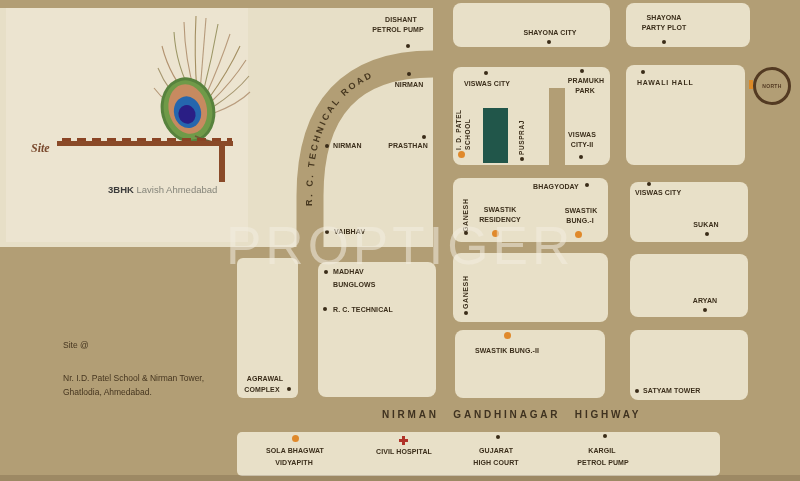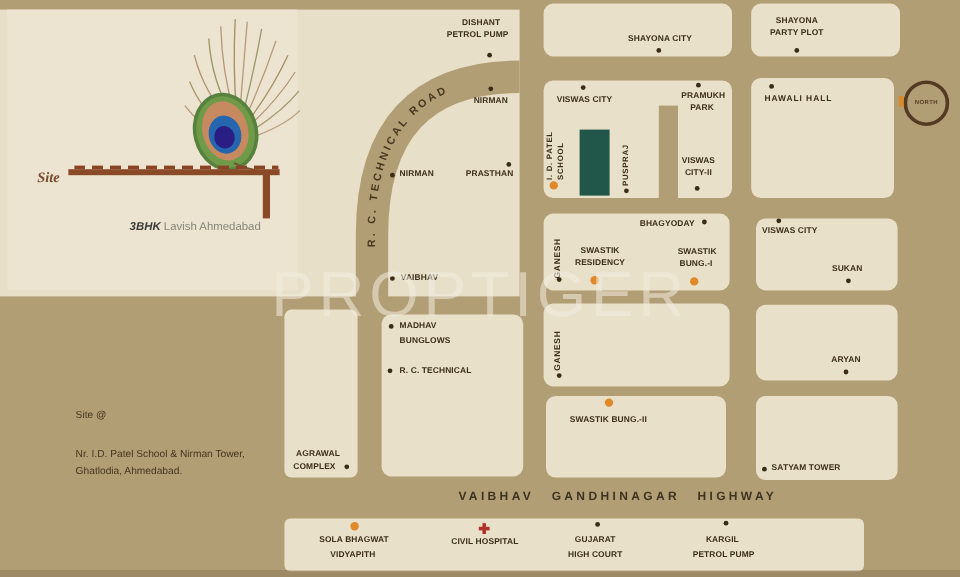--- a/index.html
+++ b/index.html
@@ -121,21 +121,21 @@
 
   <div class="od" style="left:504px;top:332px;"></div>
   <div class="lbl c" style="left:507px;top:346px;">SWASTIK BUNG.-II</div>
   <div class="d" style="left:635px;top:389px;"></div>
   <div class="lbl" style="left:643px;top:386px;">SATYAM TOWER</div>
 
   <div class="lbl c" style="left:265px;top:374px;">AGRAWAL</div>
   <div class="lbl c" style="left:262px;top:385px;">COMPLEX</div>
   <div class="d" style="left:287px;top:387px;"></div>
 
-  <div class="lbl" style="left:382px;top:408px;font-size:10px;letter-spacing:2.8px;word-spacing:9px;color:#3f3220;">VAIBHAV GANDHINAGAR HIGHWAY</div>
+  <div class="lbl" style="left:382px;top:408px;font-size:10px;letter-spacing:2.8px;word-spacing:9px;color:#3f3220;">NIRMAN GANDHINAGAR HIGHWAY</div>
 
   <div class="od" style="left:292px;top:435px;"></div>
   <div class="lbl c" style="left:295px;top:446px;">SOLA BHAGWAT</div>
   <div class="lbl c" style="left:294px;top:458px;">VIDYAPITH</div>
   <div class="cross" style="left:399px;top:436px;"></div>
   <div class="lbl c" style="left:404px;top:447px;">CIVIL HOSPITAL</div>
   <div class="d" style="left:496px;top:435px;"></div>
   <div class="lbl c" style="left:496px;top:446px;">GUJARAT</div>
   <div class="lbl c" style="left:496px;top:458px;">HIGH COURT</div>
   <div class="d" style="left:603px;top:434px;"></div>
@@ -166,21 +166,21 @@
       <ellipse cx="46" cy="106" rx="8.5" ry="9.5" fill="#2a1e85"></ellipse>
     </g>
     <path d="M55 128 Q72 136 90 135" stroke="#6b5a36" stroke-width="1.6" fill="none"></path>
   </svg>
   <div style="position:absolute;left:62px;top:138px;width:170px;height:3px;
               background:repeating-linear-gradient(90deg,#8a4424 0 9px,transparent 9px 15px);"></div>
   <div style="position:absolute;left:57px;top:141px;width:176px;height:5px;background:#8a4a28;"></div>
   <div style="position:absolute;left:219px;top:144px;width:6px;height:38px;background:#8a4a28;"></div>
   <div class="nw" style="position:absolute;left:31px;top:141px;font:700 italic 12px 'Liberation Serif',serif;color:#7a4a2e;">Site</div>
   <div class="nw" style="position:absolute;left:108px;top:184px;font:400 9.5px 'Liberation Sans',sans-serif;color:#85857a;">
-    <b style="color:#3a3a3a;font-style:italic;">3BHK</b><span> Lavish Ahmedabad</span>
+    <b style="color:#3a3a3a;">3BHK</b><span> Lavish Ahmedabad</span>
   </div>
 
   <div class="nw" style="position:absolute;left:63px;top:340px;font-size:8.5px;color:#45351f;">Site @</div>
   <div class="nw" style="position:absolute;left:63px;top:373px;font-size:8.5px;color:#45351f;">Nr. I.D. Patel School &amp; Nirman Tower,</div>
   <div class="nw" style="position:absolute;left:63px;top:387px;font-size:8.5px;color:#45351f;">Ghatlodia, Ahmedabad.</div>
 
   <div style="position:absolute;left:753px;top:67px;width:32px;height:32px;border:3px solid #533a22;border-radius:50%;">
     <div style="width:32px;height:32px;line-height:32px;text-align:center;font-size:5px;
                 font-weight:700;color:#533a22;letter-spacing:.3px;">NORTH</div>
   </div>

